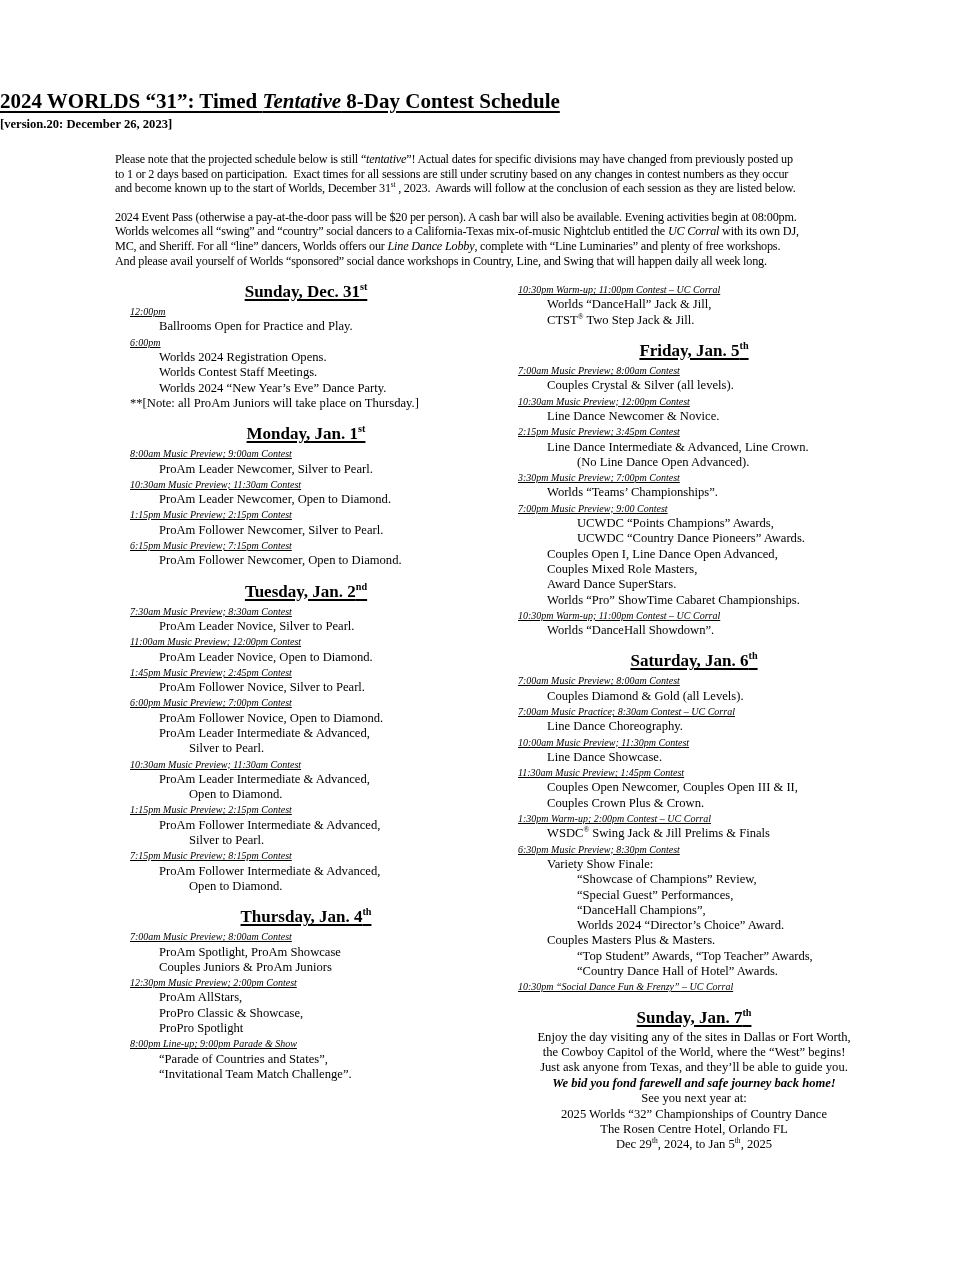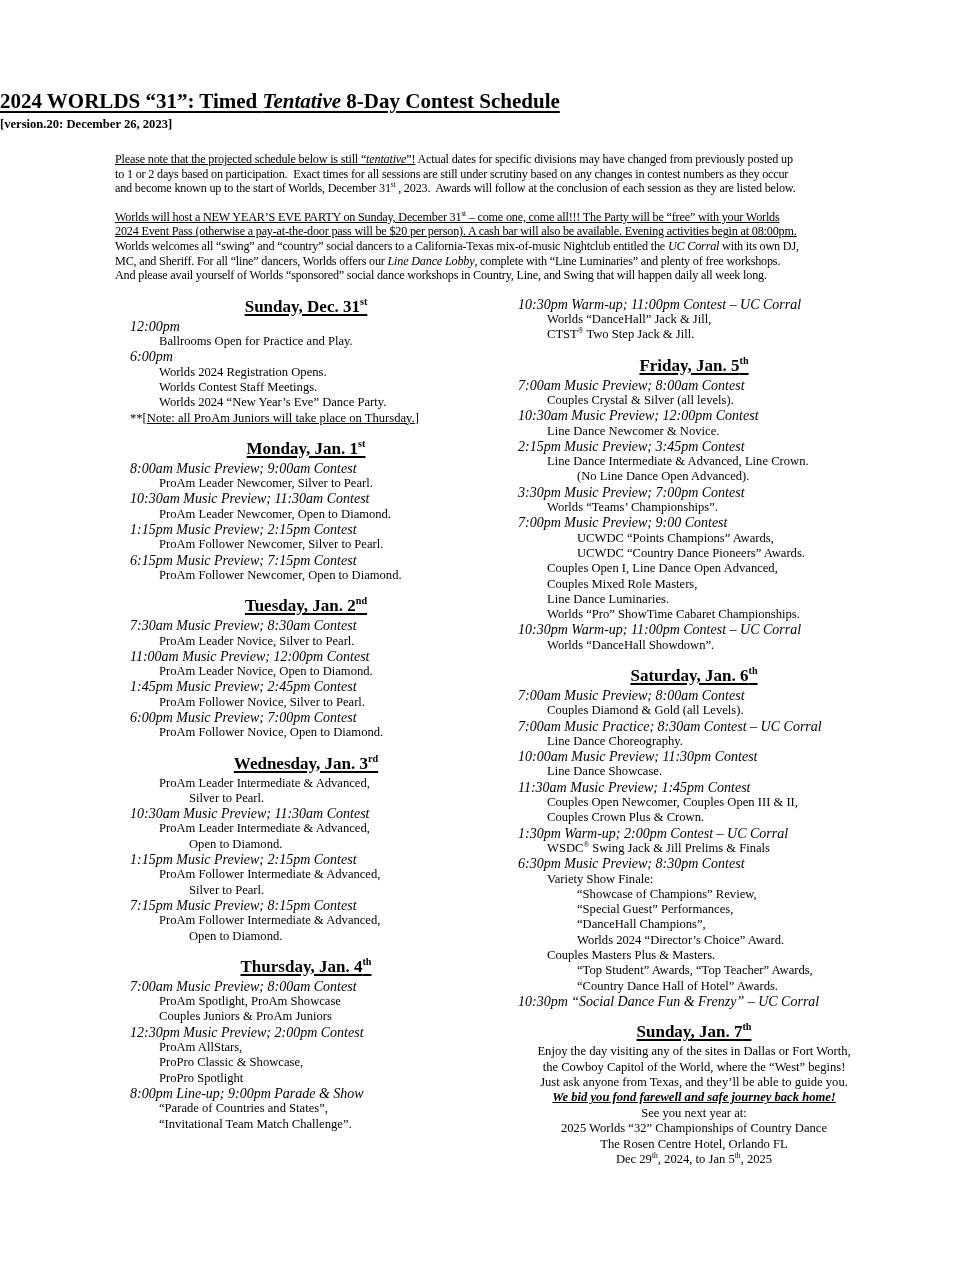--- a/index.html
+++ b/index.html
@@ -16,47 +16,46 @@
   .introline{white-space:pre;}
 
   .columns{display:flex;align-items:flex-start;margin-left:130px;margin-top:11px;}
   .col{width:352px;flex:0 0 auto;}
   .col + .col{margin-left:36px;}
   .col > :first-child{margin-top:0;}
 
   .day-heading{font-size:17px;font-weight:bold;text-align:center;text-decoration:underline;
                text-decoration-thickness:2px;text-underline-offset:2px;
                line-height:19px;margin:13px 0 3px 0;}
-  .session-header{font-size:14px;font-style:italic;
+  .session-header{font-size:10px;font-style:italic;text-decoration:underline;
                   line-height:15.3px;white-space:pre;}
   .item{font-size:12.6px;line-height:15.3px;white-space:pre;}
   .ind1{margin-left:29px;}
   .ind2{margin-left:59px;}
   .note{font-size:12.6px;line-height:15.3px;white-space:pre;}
   .centerblock{font-size:12.6px;line-height:15.4px;text-align:center;margin-top:1px;}
 
-  .u{text-decoration:underline;}
+  .u{}
   .i{font-style:italic;}
   .b{font-weight:bold;}
   sup{font-size:0.6em;line-height:0;vertical-align:super;}
 </style>
 </head>
 <body>
 
 <div class="page">
   <div class="doc-title" id="doc-title"><span class="u">2024 WORLDS “31”: Timed <span class="i">Tentative</span> 8-Day Contest Schedule</span></div>
   <div class="version">[version.20: December 26, 2023]</div>
   <div class="intro" id="intro">
       <div class="para">
         <div class="introline"><span class="u">Please note that the projected schedule below is still “<span class="i">tentative</span>”!</span> Actual dates for specific divisions may have changed from previously posted up</div>
         <div class="introline">to 1 or 2 days based on participation.  Exact times for all sessions are still under scrutiny based on any changes in contest numbers as they occur</div>
         <div class="introline">and become known up to the start of Worlds, December 31<sup>st</sup> , 2023.  Awards will follow at the conclusion of each session as they are listed below.</div>
       </div>
       <div class="para">
-        <div class="introline"><span class="u">Worlds will host a NEW YEAR’S EVE PARTY on Sunday, December 31<sup>st</sup> – come one, come all!!! The Party will be “free” with your Worlds</span></div>
         <div class="introline"><span class="u">2024 Event Pass (otherwise a pay-at-the-door pass will be $20 per person). A cash bar will also be available. Evening activities begin at 08:00pm.</span></div>
         <div class="introline">Worlds welcomes all “swing” and “country” social dancers to a California-Texas mix-of-music Nightclub entitled the <span class="i">UC Corral</span> with its own DJ,</div>
         <div class="introline">MC, and Sheriff. For all “line” dancers, Worlds offers our <span class="i">Line Dance Lobby</span>, complete with “Line Luminaries” and plenty of free workshops.</div>
         <div class="introline">And please avail yourself of Worlds “sponsored” social dance workshops in Country, Line, and Swing that will happen daily all week long.</div>
       </div>
     </div>
   <div class="columns">
     <div class="col" id="col0">
         <div class="day-heading">Sunday, Dec. 31<sup>st</sup></div>
         <div class="session-header">12:00pm</div>
@@ -77,21 +76,20 @@
         <div class="item ind1">ProAm Follower Newcomer, Open to Diamond.</div>
         <div class="day-heading">Tuesday, Jan. 2<sup>nd</sup></div>
         <div class="session-header">7:30am Music Preview; 8:30am Contest</div>
         <div class="item ind1">ProAm Leader Novice, Silver to Pearl.</div>
         <div class="session-header">11:00am Music Preview; 12:00pm Contest</div>
         <div class="item ind1">ProAm Leader Novice, Open to Diamond.</div>
         <div class="session-header">1:45pm Music Preview; 2:45pm Contest</div>
         <div class="item ind1">ProAm Follower Novice, Silver to Pearl.</div>
         <div class="session-header">6:00pm Music Preview; 7:00pm Contest</div>
         <div class="item ind1">ProAm Follower Novice, Open to Diamond.</div>
-        <div class="day-heading">Wednesday, Jan. 3<sup>rd</sup></div>
         <div class="item ind1">ProAm Leader Intermediate &amp; Advanced,</div>
         <div class="item ind2">Silver to Pearl.</div>
         <div class="session-header">10:30am Music Preview; 11:30am Contest</div>
         <div class="item ind1">ProAm Leader Intermediate &amp; Advanced,</div>
         <div class="item ind2">Open to Diamond.</div>
         <div class="session-header">1:15pm Music Preview; 2:15pm Contest</div>
         <div class="item ind1">ProAm Follower Intermediate &amp; Advanced,</div>
         <div class="item ind2">Silver to Pearl.</div>
         <div class="session-header">7:15pm Music Preview; 8:15pm Contest</div>
         <div class="item ind1">ProAm Follower Intermediate &amp; Advanced,</div>
@@ -120,21 +118,21 @@
         <div class="session-header">2:15pm Music Preview; 3:45pm Contest</div>
         <div class="item ind1">Line Dance Intermediate &amp; Advanced, Line Crown.</div>
         <div class="item ind2">(No Line Dance Open Advanced).</div>
         <div class="session-header">3:30pm Music Preview; 7:00pm Contest</div>
         <div class="item ind1">Worlds “Teams’ Championships”.</div>
         <div class="session-header">7:00pm Music Preview; 9:00 Contest</div>
         <div class="item ind2">UCWDC “Points Champions” Awards,</div>
         <div class="item ind2">UCWDC “Country Dance Pioneers” Awards.</div>
         <div class="item ind1">Couples Open I, Line Dance Open Advanced,</div>
         <div class="item ind1">Couples Mixed Role Masters,</div>
-        <div class="item ind1">Line Dance Luminaries.</div>
+        <div class="item ind1">Award Dance SuperStars.</div>
         <div class="item ind1">Worlds “Pro” ShowTime Cabaret Championships.</div>
         <div class="session-header">10:30pm Warm-up; 11:00pm Contest – UC Corral</div>
         <div class="item ind1">Worlds “DanceHall Showdown”.</div>
         <div class="day-heading">Saturday, Jan. 6<sup>th</sup></div>
         <div class="session-header">7:00am Music Preview; 8:00am Contest</div>
         <div class="item ind1">Couples Diamond &amp; Gold (all Levels).</div>
         <div class="session-header">7:00am Music Practice; 8:30am Contest – UC Corral</div>
         <div class="item ind1">Line Dance Choreography.</div>
         <div class="session-header">10:00am Music Preview; 11:30pm Contest</div>
         <div class="item ind1">Line Dance Showcase.</div>

